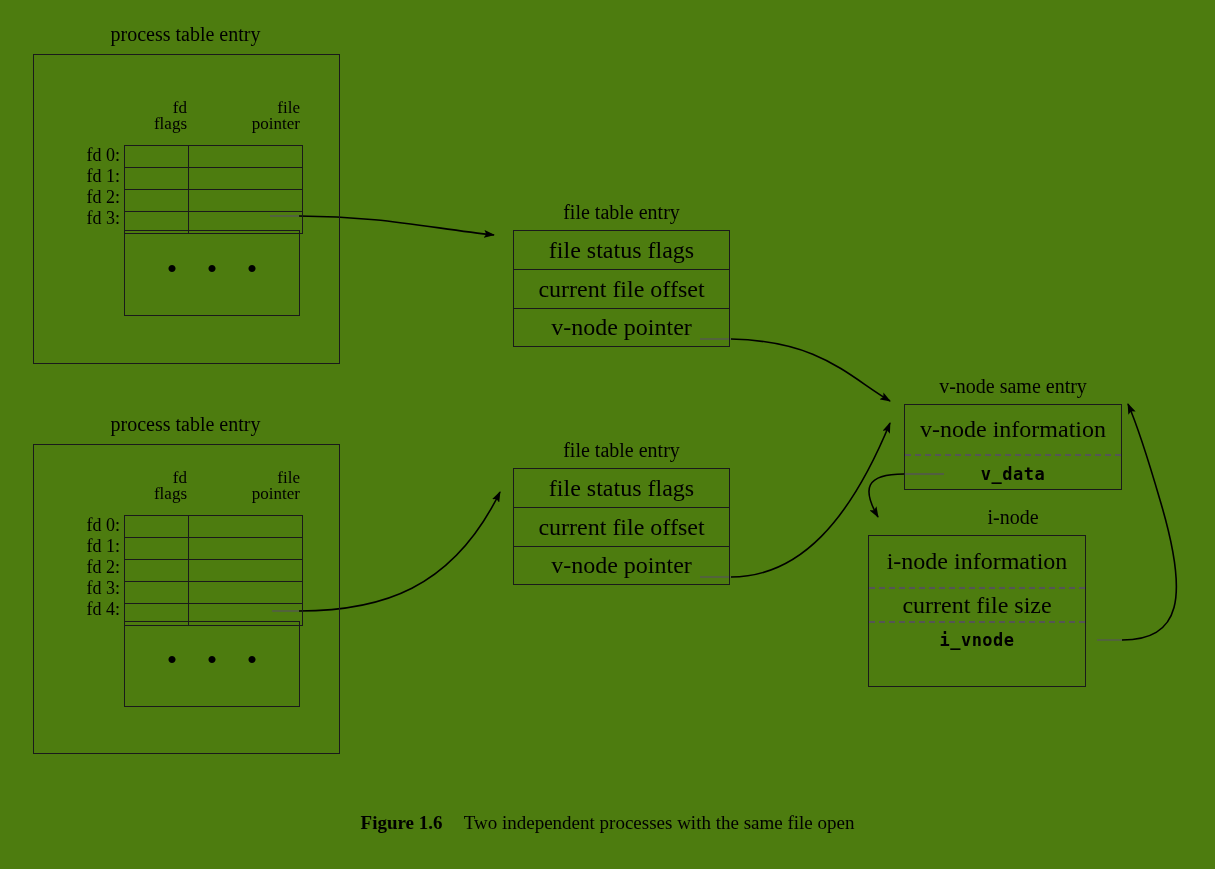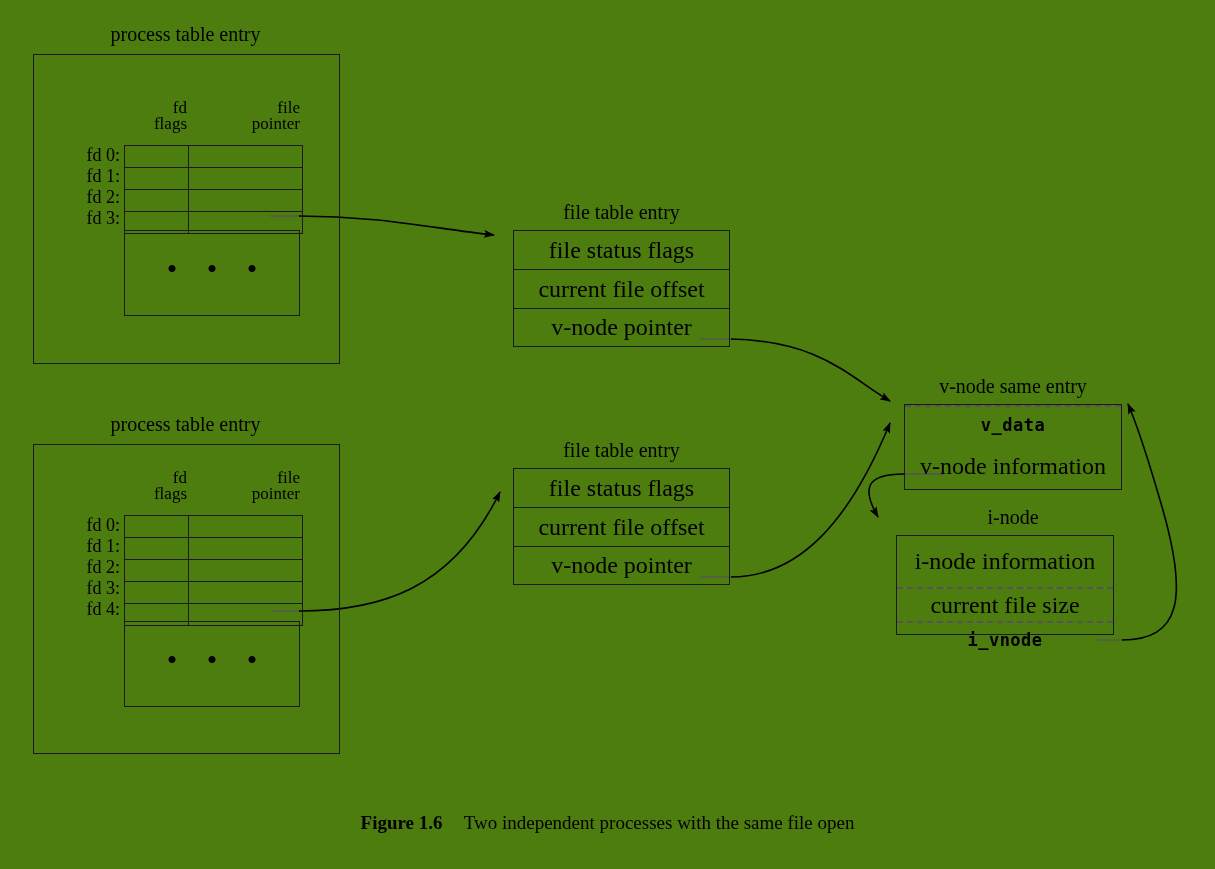--- a/index.html
+++ b/index.html
@@ -269,27 +269,27 @@
 
   <div class="abs rec-box" style="left:513px; top:468px; width:217px; height:117px;">
     <div class="rec-row" style="height:38px;">file status flags</div>
     <div class="rec-row solid-top" style="height:39px;">current file offset</div>
     <div class="rec-row solid-top" style="height:38px;">v-node pointer</div>
   </div>
 
   <div class="abs box-title" style="left:904px; top:376px; width:218px;">v-node same entry</div>
 
   <div class="abs rec-box" style="left:904px; top:404px; width:218px; height:86px;">
+    <div class="rec-row" style="height:49px;">v-node information</div>
     <div class="rec-row dashed-top mono" style="height:37px;">v_data</div>
-    <div class="rec-row" style="height:49px;">v-node information</div>
   </div>
 
   <div class="abs box-title" style="left:904px; top:507px; width:218px;">i-node</div>
 
-  <div class="abs rec-box" style="left:896px; top:535px; width:218px; height:100px;">
+  <div class="abs rec-box" style="left:868px; top:535px; width:218px; height:152px;">
     <div class="rec-row" style="height:51px;">i-node information</div>
     <div class="rec-row dashed-top" style="height:34px;">current file size</div>
     <div class="rec-row dashed-top mono" style="height:35px;">i_vnode</div>
   </div>
 
   <div class="abs figure-caption" style="left:0px; top:812px; width:1215px; text-align:center;">
     <span class="fignum">Figure 1.6</span>
     <span style="display:inline-block; width:12px;"></span>
     <span>Two independent processes with the same file open</span>
   </div>

